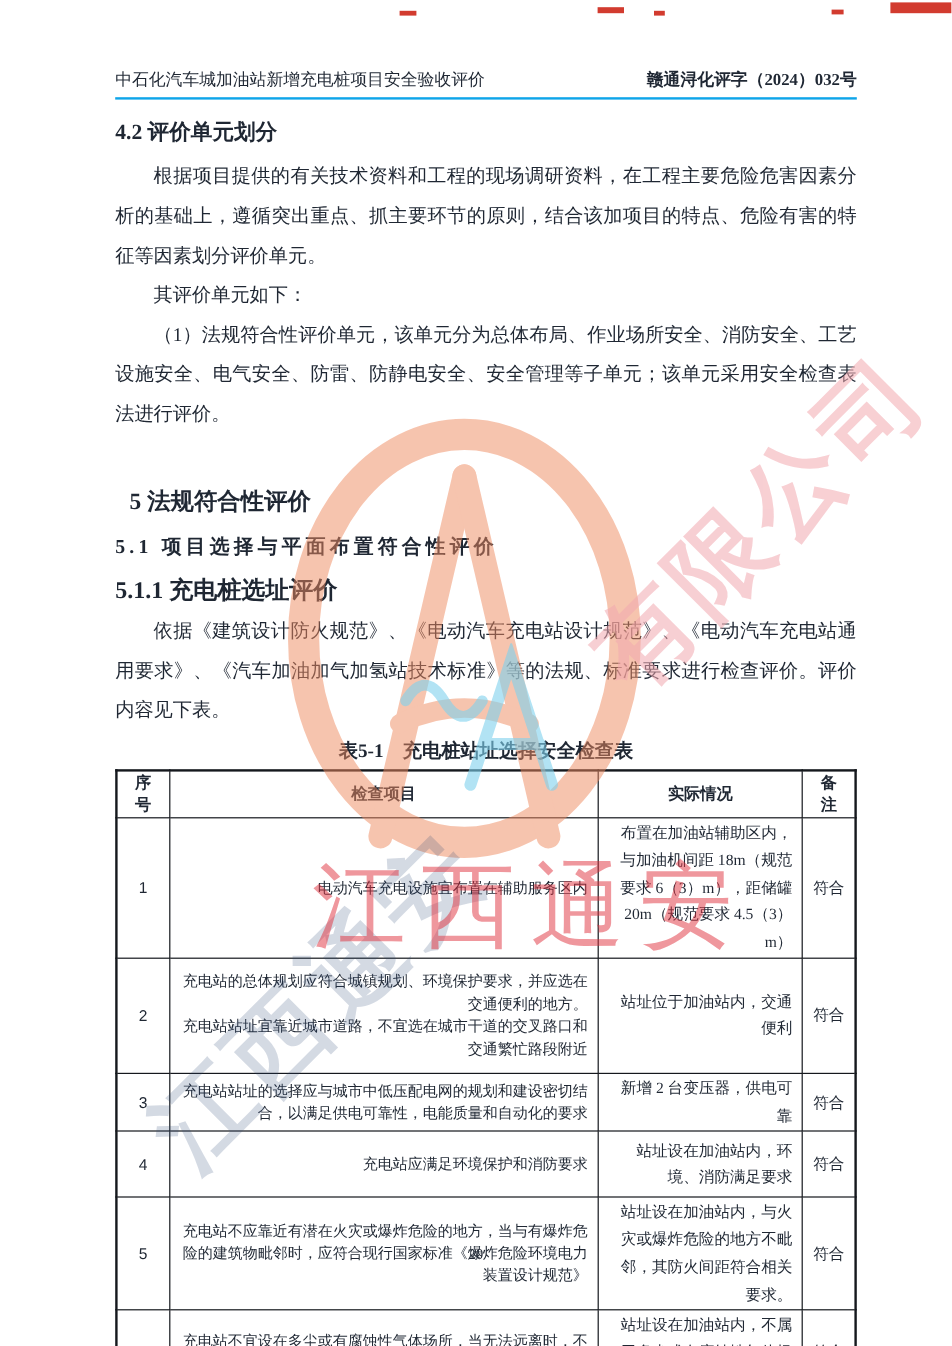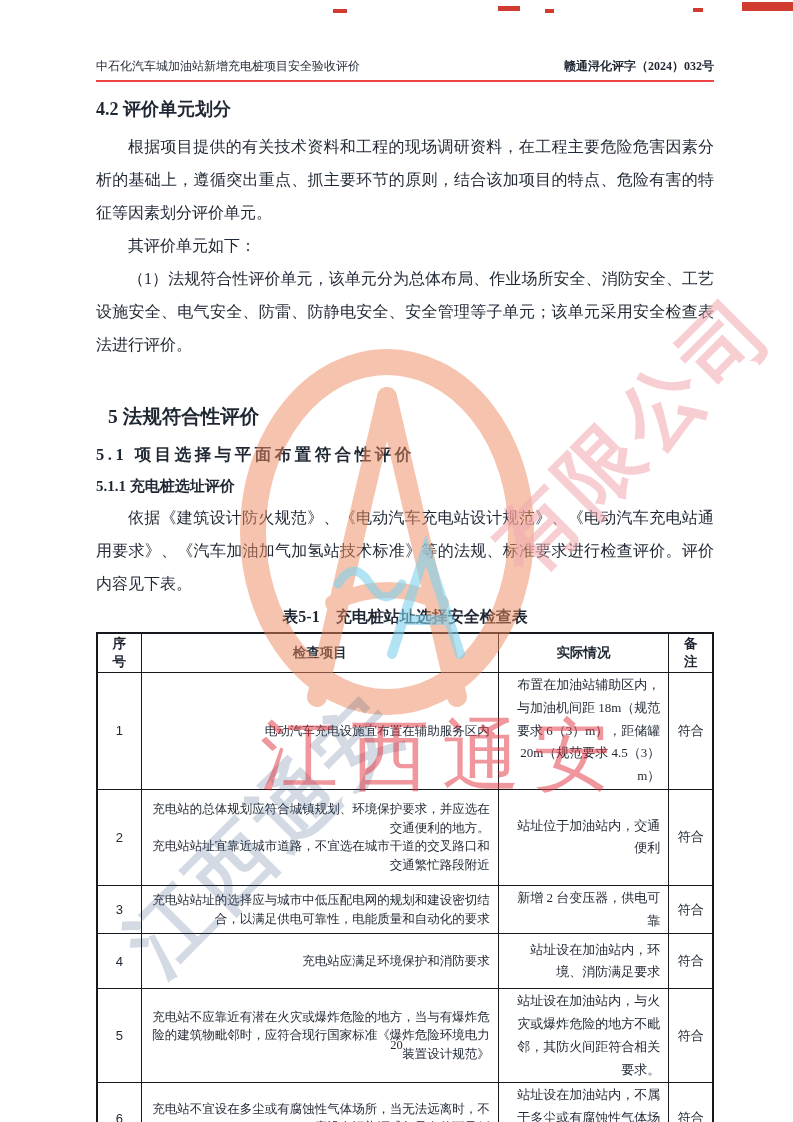--- a/index.html
+++ b/index.html
@@ -4,29 +4,29 @@
 <style>
   html,body{margin:0;padding:0;}
   body{
     width:793px;height:1122px;background:#ffffff;position:relative;overflow:hidden;
     font-family:"Liberation Serif","DejaVu Serif",serif;color:#1f2733;
   }
   .content{position:absolute;left:96px;top:58px;width:618px;}
 
   
   .doc-header{display:flex;justify-content:space-between;align-items:flex-end;
-    font-size:12px;padding-bottom:5px;border-bottom:2px solid #ef4444;}
+    font-size:14px;padding-bottom:5px;border-bottom:2px solid #0ea5e9;}
   .doc-header .hdr-right{font-weight:700;}
 
   
   .h-42{margin:15px 0 9px;font-size:18px;font-weight:700;}
   p.body{margin:0;font-size:16px;line-height:33px;text-align:justify;text-indent:2em;}
   .h-5{margin:42px 12px 14px;font-size:19.5px;font-weight:700;}
   .h-51{margin:0 0 11px;font-size:16.5px;font-weight:700;letter-spacing:3.5px;}
-  .h-511{margin:0 0 5px;font-size:15px;font-weight:700;}
+  .h-511{margin:0 0 5px;font-size:20px;font-weight:700;}
   .table-title{text-align:center;font-weight:700;font-size:16px;margin:7px 0 4px;}
 
   
   table.check{width:100%;border-collapse:collapse;table-layout:fixed;border:2px solid #15181d;}
   table.check th,table.check td{border:1.5px solid #15181d;padding:1px 8px;vertical-align:middle;}
   table.check th{font-size:13.5px;font-weight:700;text-align:center;height:24px;
     font-family:"Liberation Sans","DejaVu Sans",sans-serif;}
   td.c-no,td.c-remark{text-align:center;font-size:13px;
     font-family:"Liberation Sans","DejaVu Sans",sans-serif;}
   td.c-item{font-size:12.5px;line-height:1.5;text-align:right;white-space:pre-line;

